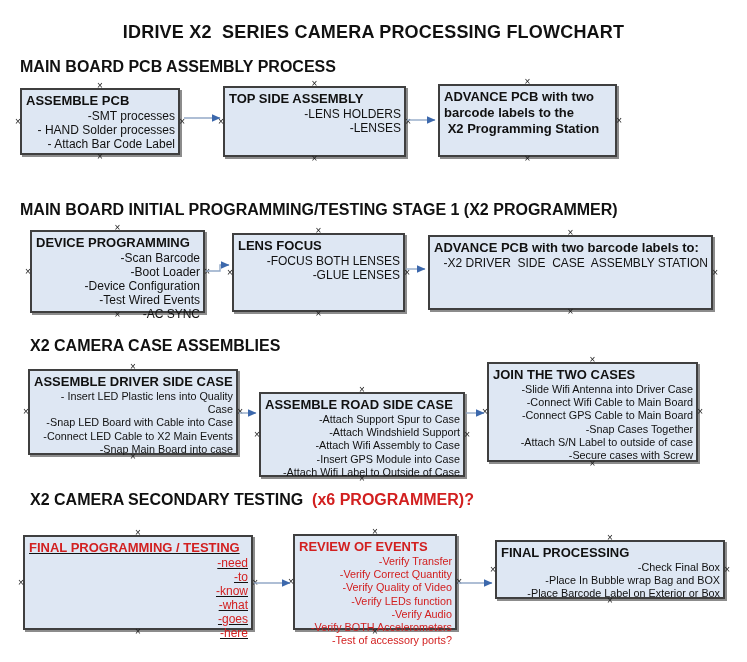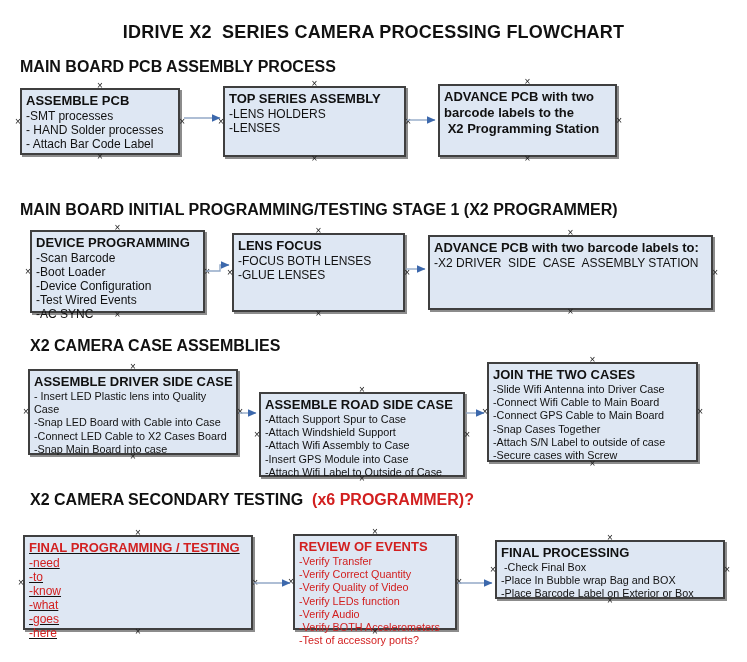--- a/index.html
+++ b/index.html
@@ -28,21 +28,21 @@
     background:var(--box-fill);
     border:2px solid var(--box-border);
     box-shadow:2px 2px 0 var(--box-shadow);
     padding:3px 3px 2px 4px;
   }
   .box-title{
     font-size:13px;font-weight:bold;line-height:16px;white-space:pre-wrap;
   }
   .box-items{margin:0;padding:0;}
   .box-line{
-    font-size:12px;line-height:14px;white-space:pre-wrap;
+    font-size:12px;line-height:14px;white-space:pre-wrap;text-align:right;
   }
   .box.small-items .box-line{font-size:10.8px;line-height:13.2px;}
   .box.red-box .box-title, .box.red-box .box-line{color:var(--red-text);}
   
   .hd{
     position:absolute;font-size:10px;line-height:6px;color:#1c1c1c;
     font-weight:normal;pointer-events:none;
   }
   .hd::before{content:"\00d7";}
   .hd-t{top:-7px;left:50%;transform:translateX(-50%);}
@@ -68,21 +68,21 @@
       <div class="box-line">- HAND Solder processes</div>
       <div class="box-line">- Attach Bar Code Label</div>
     </div>
   <span class="hd hd-t"></span>
     <span class="hd hd-b"></span>
     <span class="hd hd-l"></span>
     <span class="hd hd-r"></span>
 </div>
 
 <div class="box" style="left:223px;top:86px;width:183px;height:71px;">
-  <div class="box-title">TOP SERIES ASSEMBLY</div>
+  <div class="box-title">TOP SIDE ASSEMBLY</div>
   <div class="box-items">
       <div class="box-line">-LENS HOLDERS</div>
       <div class="box-line">-LENSES</div>
     </div>
   <span class="hd hd-t"></span>
     <span class="hd hd-b"></span>
     <span class="hd hd-l"></span>
     <span class="hd hd-r"></span>
 </div>
 
@@ -130,21 +130,21 @@
   <span class="hd hd-t"></span>
     <span class="hd hd-b"></span>
     <span class="hd hd-r"></span>
 </div>
 
 <div class="box small-items" style="left:28px;top:369px;width:210px;height:86px;">
   <div class="box-title">ASSEMBLE DRIVER SIDE CASE</div>
   <div class="box-items">
       <div class="box-line">- Insert LED Plastic lens into Quality Case</div>
       <div class="box-line">-Snap LED Board with Cable into Case</div>
-      <div class="box-line">-Connect LED Cable to X2 Cases Board</div>
+      <div class="box-line">-Connect LED Cable to X2 Main Events</div>
       <div class="box-line">-Snap Main Board into case</div>
     </div>
   <span class="hd hd-t"></span>
     <span class="hd hd-b"></span>
     <span class="hd hd-l"></span>
     <span class="hd hd-r"></span>
 </div>
 
 <div class="box small-items" style="left:259px;top:368px;width:206px;height:85px;margin-top:24px;">
   <div class="box-title">ASSEMBLE ROAD SIDE CASE</div>

